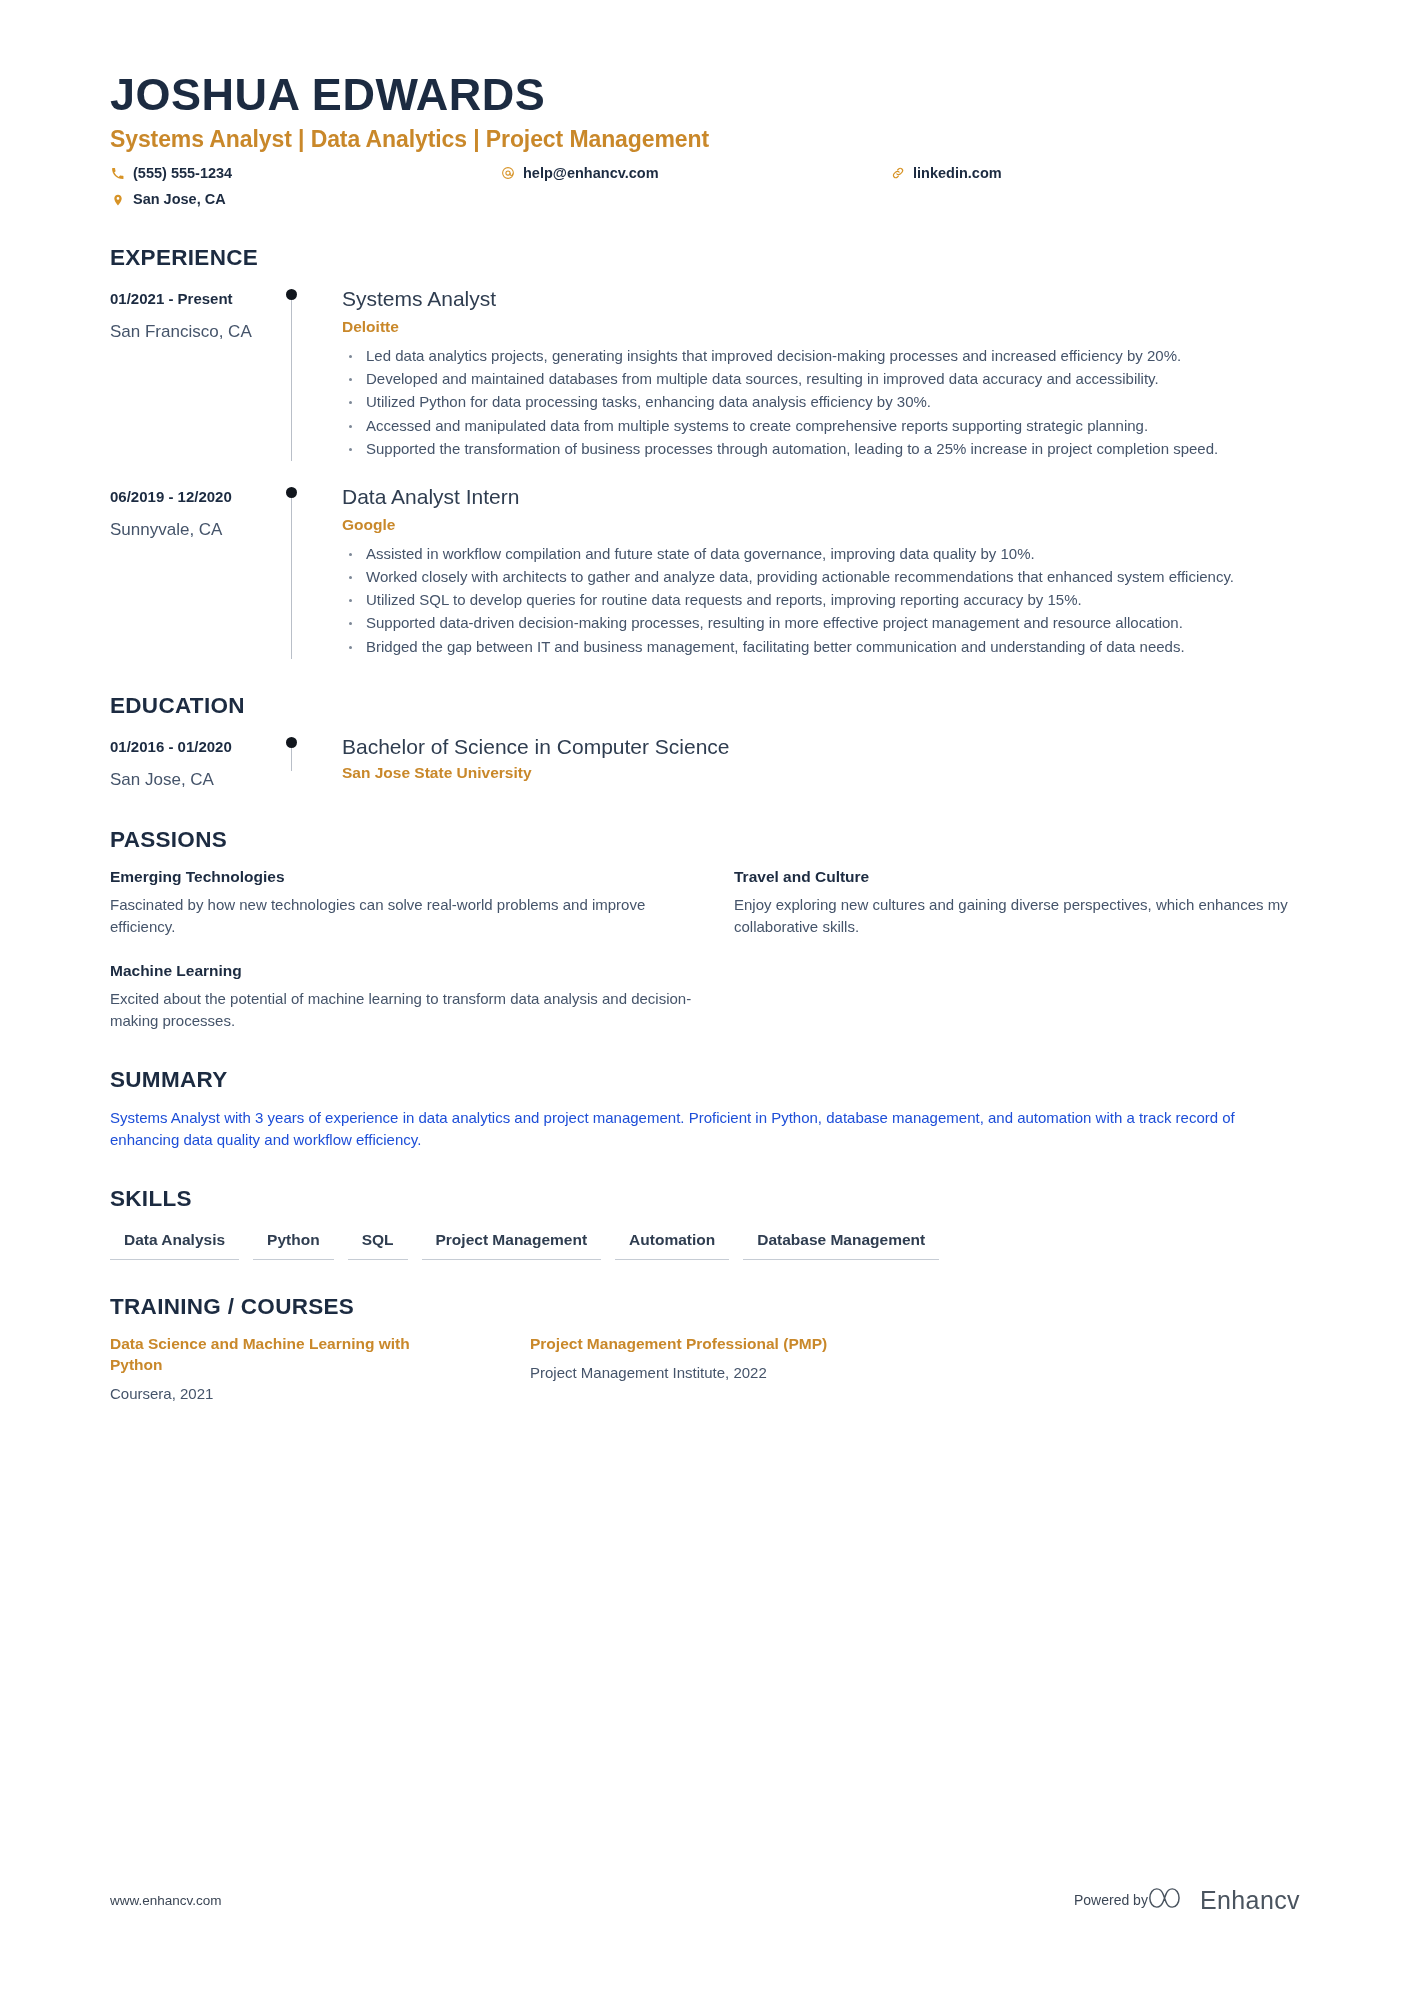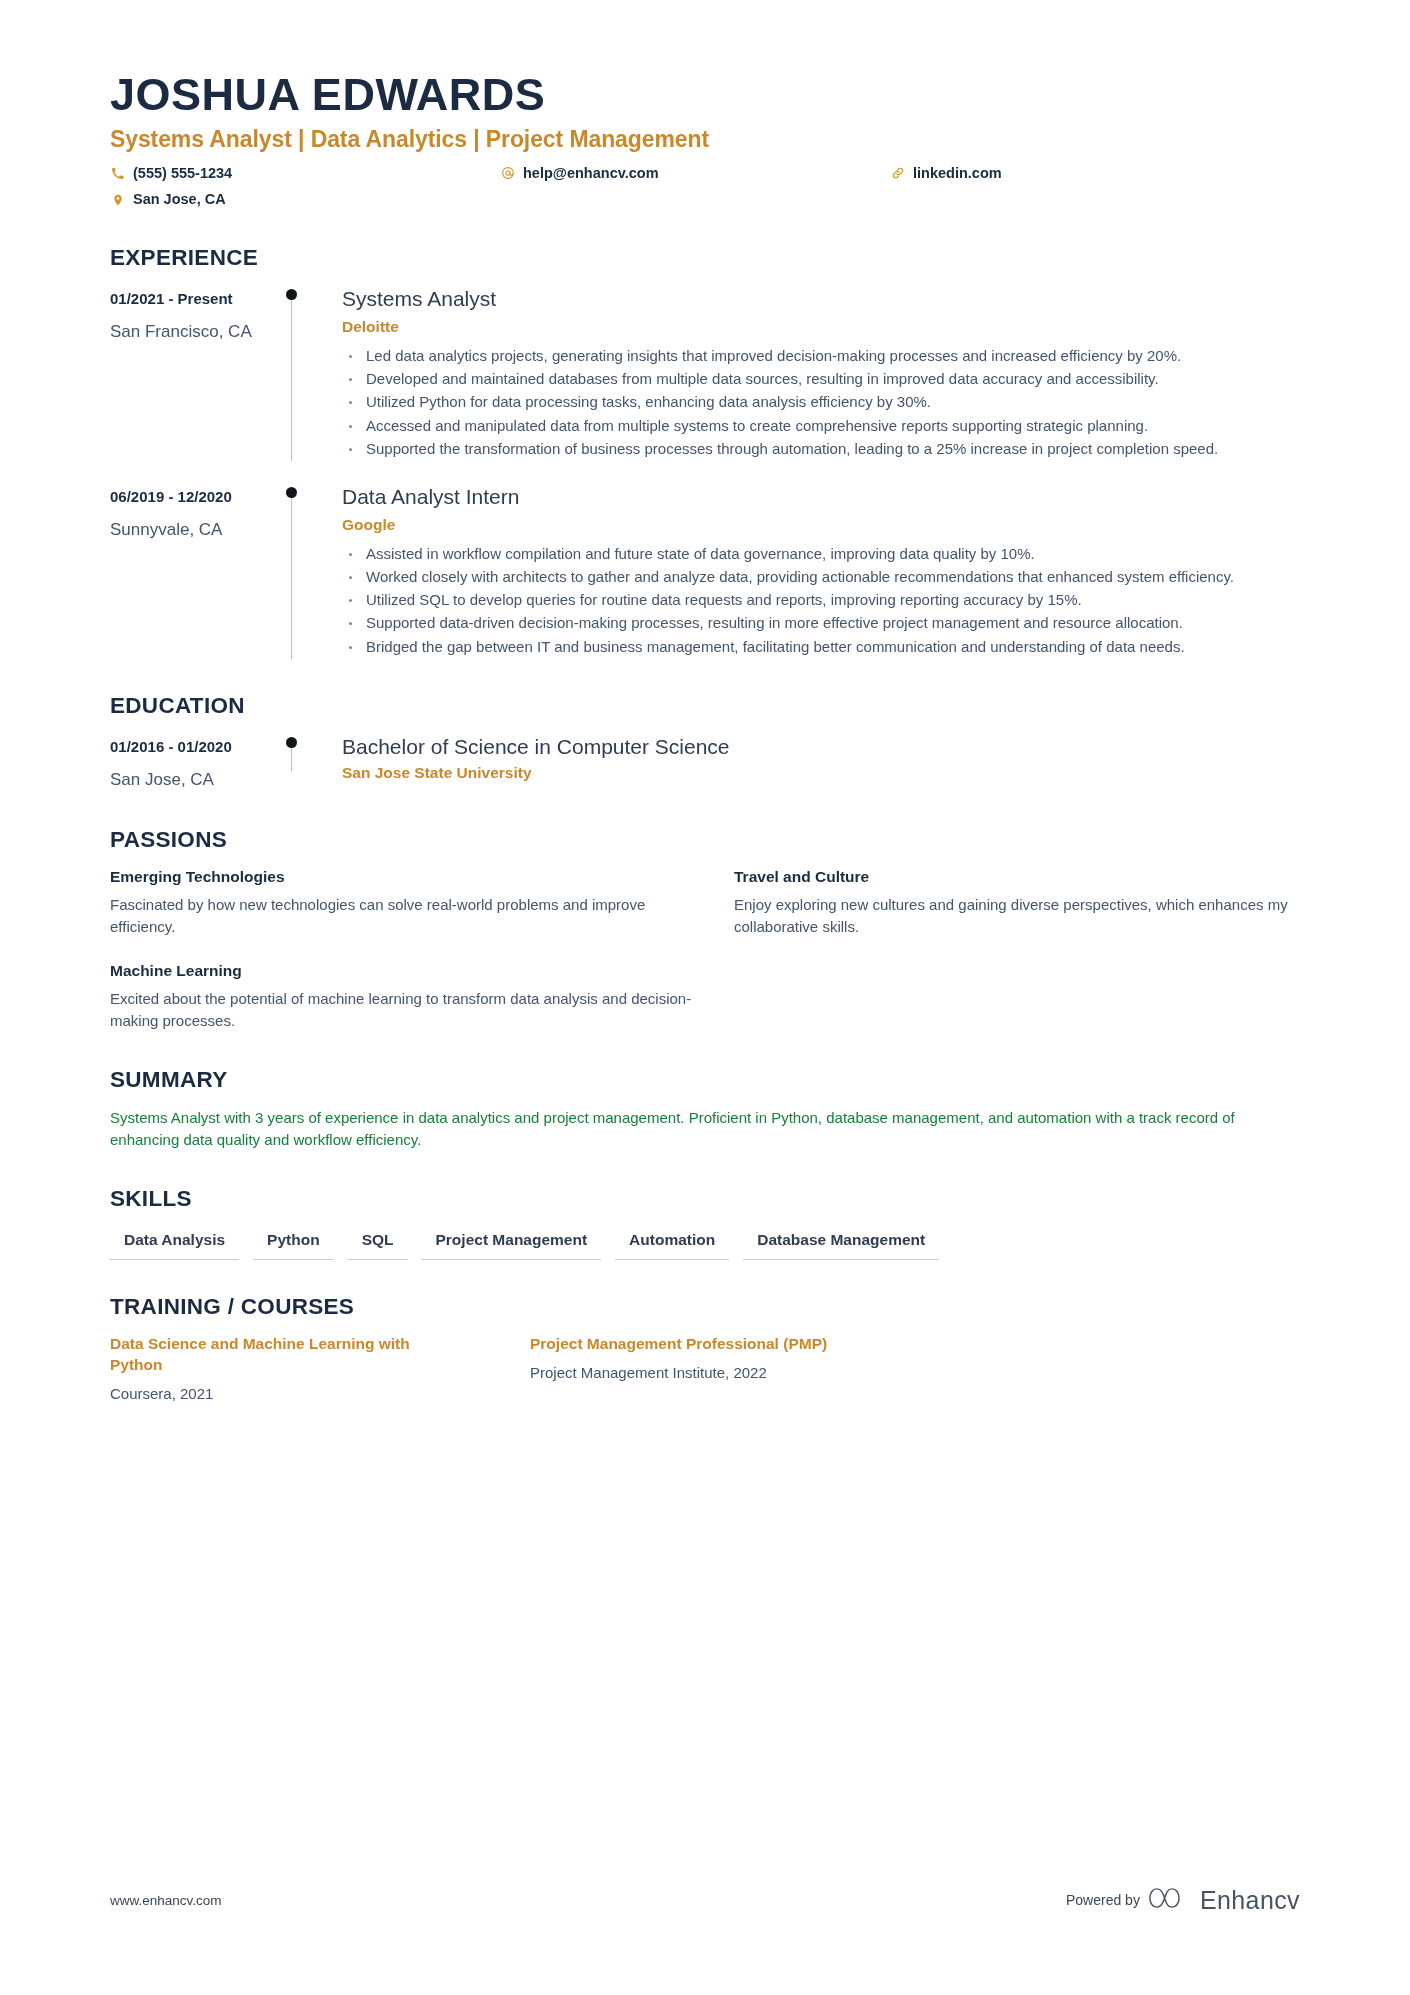--- a/index.html
+++ b/index.html
@@ -194,21 +194,21 @@
   .passion-text {
     font-size: 15px;
     line-height: 1.5;
     color: #45546a;
   }
 
   
   .summary-text {
     font-size: 15px;
     line-height: 1.5;
-    color: #15803d;
+    color: #1d4ed8;
     max-width: 1150px;
   }
 
   
   .skills-row {
     display: flex;
     flex-wrap: wrap;
     gap: 10px 14px;
     margin-top: 0;
   }
@@ -257,21 +257,21 @@
   }
 
   .footer-url {
     font-size: 13.5px;
     color: #3b4655;
   }
 
   .footer-right {
     display: flex;
     align-items: center;
-    gap: 8px;
+    gap: 0;
   }
 
   .powered {
     font-size: 14px;
     color: #3b4655;
   }
 
   .brand {
     display: flex;
     align-items: center;

